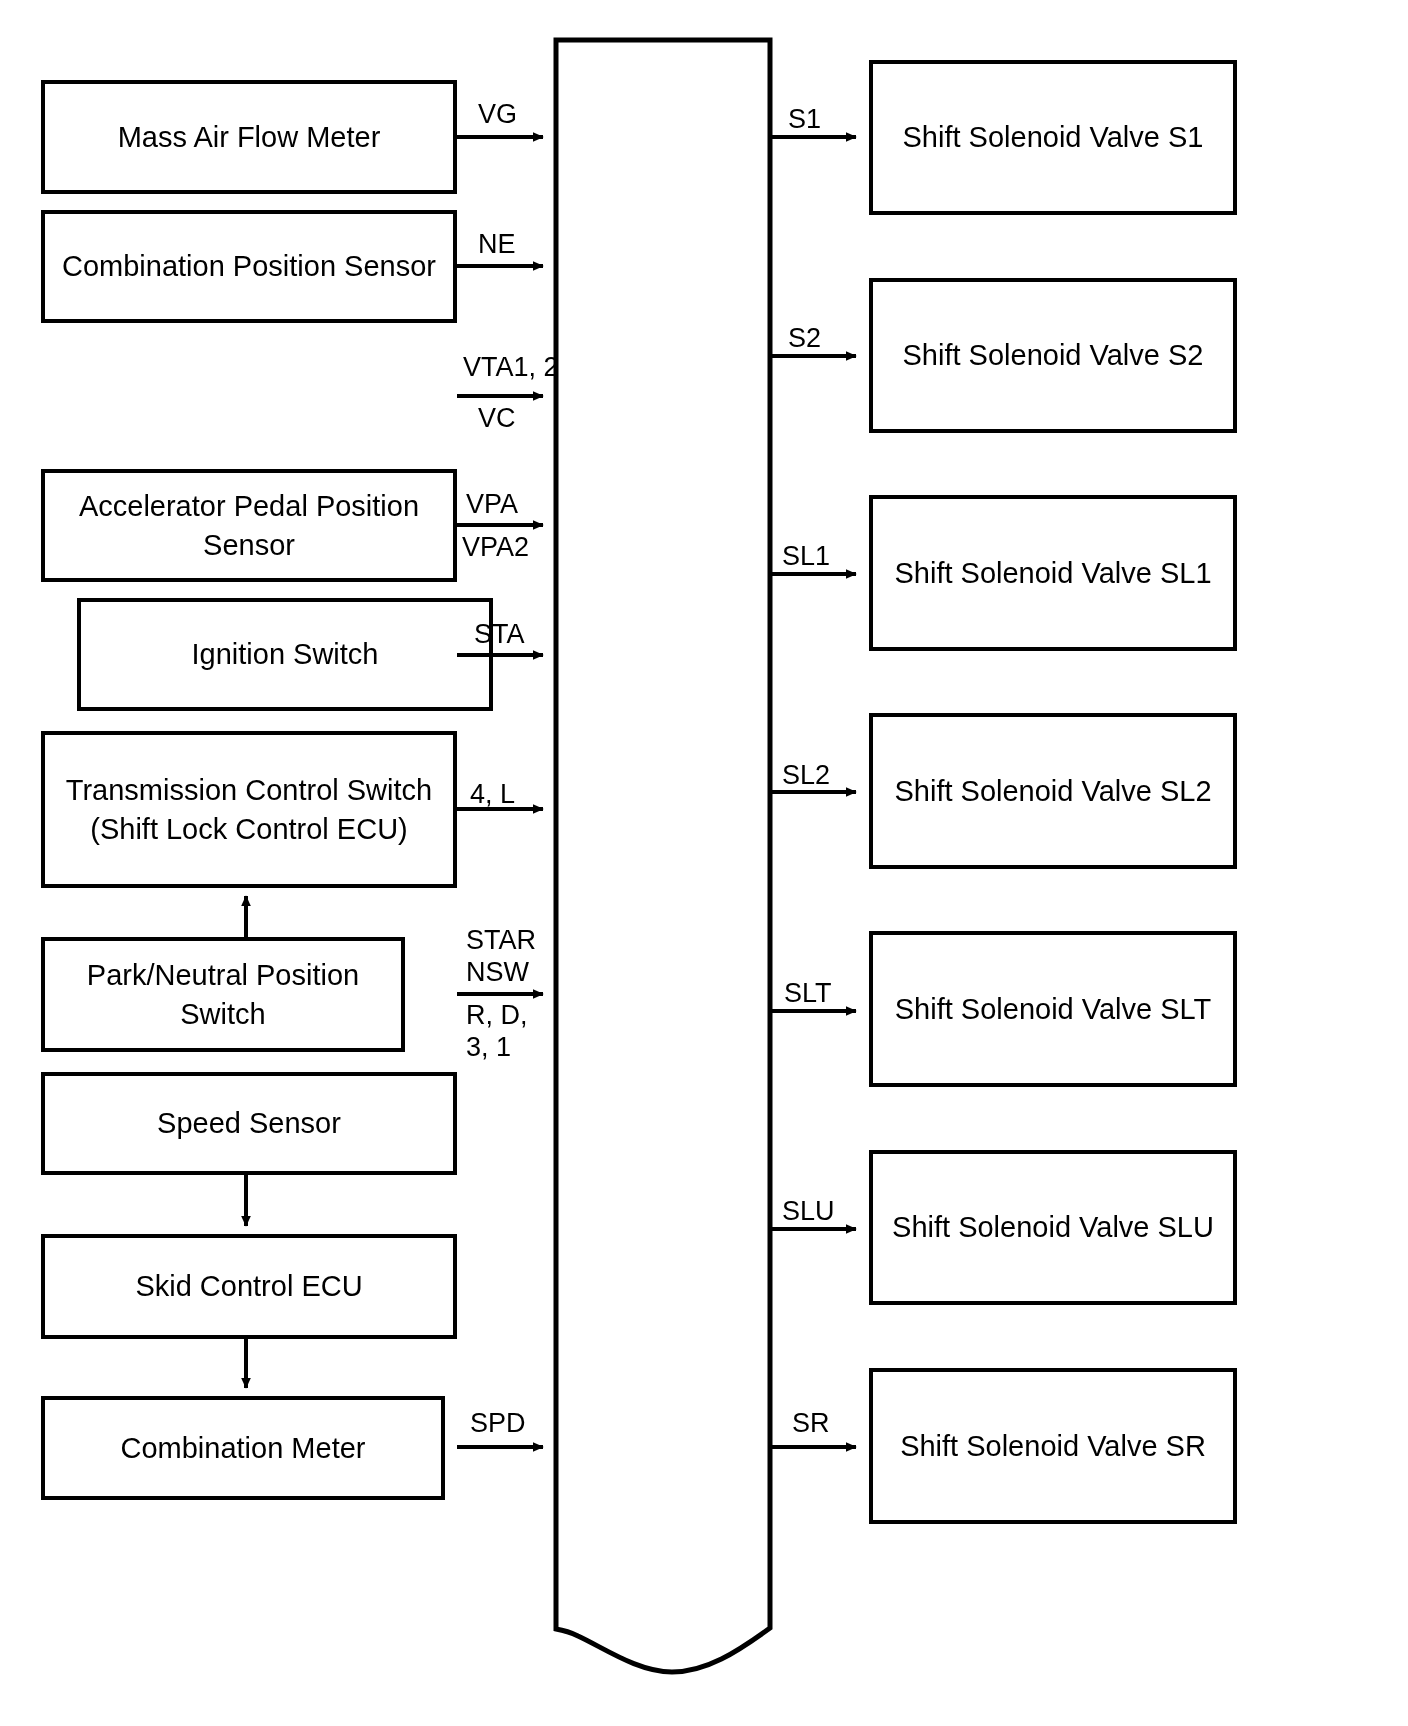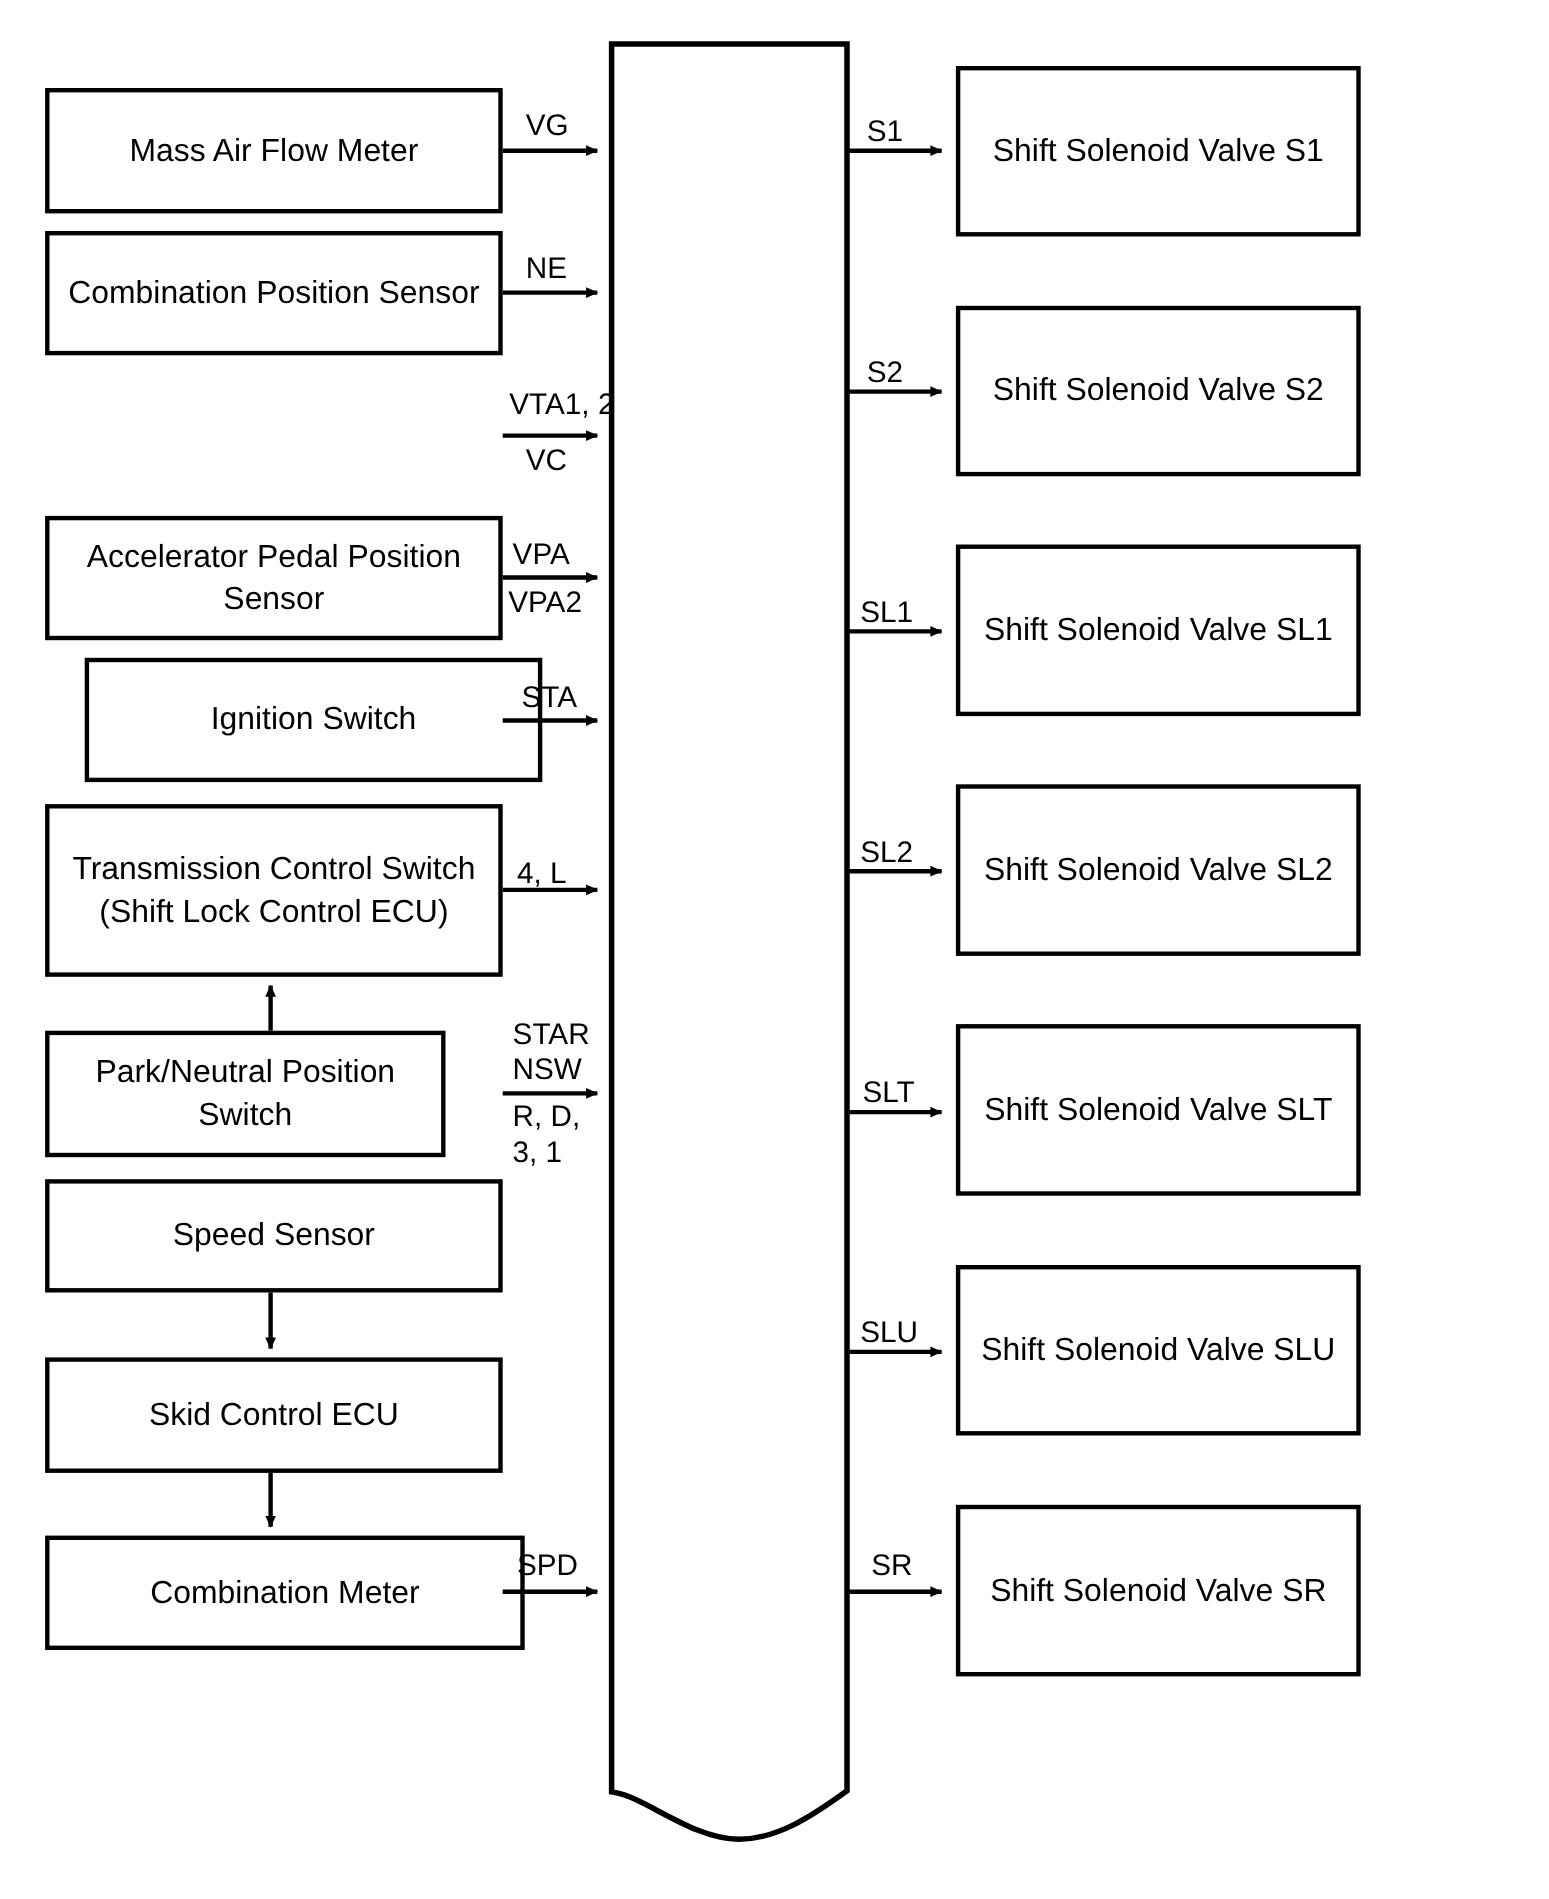--- a/index.html
+++ b/index.html
@@ -88,21 +88,21 @@
   </div>
 
   <div class="box" style="left:41px; top:1072px; width:416px; height:103px;">
     <span class="lines">Speed Sensor</span>
   </div>
 
   <div class="box" style="left:41px; top:1234px; width:416px; height:105px;">
     <span class="lines">Skid Control ECU</span>
   </div>
 
-  <div class="box" style="left:41px; top:1396px; width:436px; height:104px;">
+  <div class="box" style="left:41px; top:1396px; width:404px; height:104px;">
     <span class="lines">Combination Meter</span>
   </div>
 
   <div class="ecm-label" style="left:634px; top:791px;">ECM</div>
 
   <div class="box" style="left:869px; top:60px; width:368px; height:155px;">
     <span class="lines">Shift Solenoid Valve S1</span>
   </div>
 
   <div class="box" style="left:869px; top:278px; width:368px; height:155px;">

